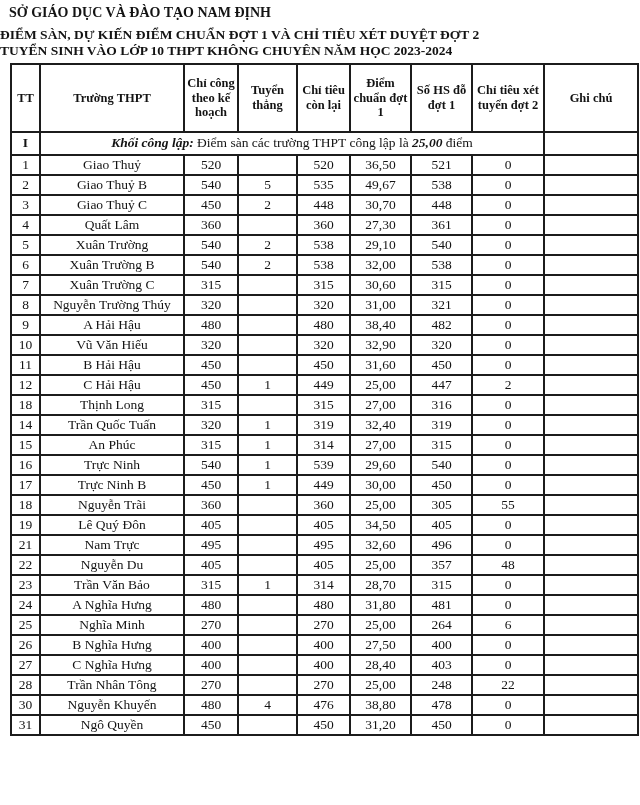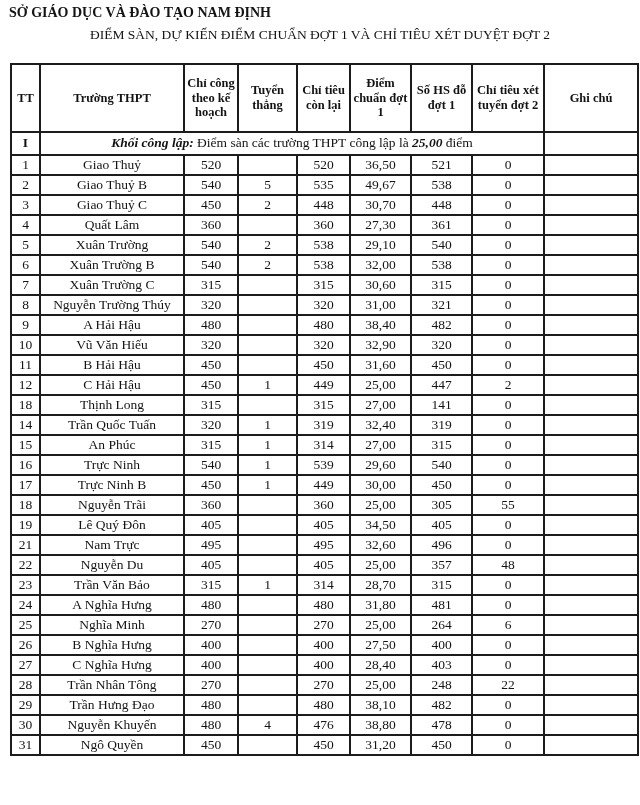--- a/index.html
+++ b/index.html
@@ -10,21 +10,21 @@
     font-family: "Liberation Serif", "DejaVu Serif", serif;
     overflow: hidden;
   }
   .page { position: relative; width: 584px; height: 805px; }
   .org-name {
     position: absolute; left: 9px; top: 5px;
     font-weight: bold; font-size: 14px; white-space: nowrap;
   }
   .doc-title {
     position: absolute; left: 0; top: 27px; width: 640px;
-    text-align: center; font-weight: normal; font-size: 13.5px; line-height: 1.18;
+    text-align: left; font-weight: bold; font-size: 13.5px; line-height: 1.18;
   }
   table.main {
     position: absolute; left: 10px; top: 63px;
     border-collapse: collapse; table-layout: fixed;
     width: 627px;
   }
   table.main th, table.main td {
     border: 2px solid #1c1c1c;
     overflow: hidden;
   }
@@ -47,20 +47,21 @@
 </style>
 </head>
 <body>
 
 <div class="page">
 
   <div class="org-name">SỞ GIÁO DỤC VÀ ĐÀO TẠO NAM ĐỊNH</div>
 
   <div class="doc-title">
     <div>ĐIỂM SÀN, DỰ KIẾN ĐIỂM CHUẨN ĐỢT 1 VÀ CHỈ TIÊU XÉT DUYỆT ĐỢT 2</div>
+    <div>TUYỂN SINH VÀO LỚP 10 THPT KHÔNG CHUYÊN NĂM HỌC 2023-2024</div>
   </div>
 
   <table class="main">
     <colgroup>
       <col style="width:29px">
       <col style="width:144px">
       <col style="width:54px">
       <col style="width:59px">
       <col style="width:53px">
       <col style="width:61px">
@@ -224,21 +225,21 @@
           <td>2</td>
           <td></td>
         </tr>
         <tr>
           <td>18</td>
           <td class="school-cell">Thịnh Long</td>
           <td>315</td>
           <td></td>
           <td>315</td>
           <td>27,00</td>
-          <td>141</td>
+          <td>316</td>
           <td>0</td>
           <td></td>
         </tr>
         <tr>
           <td>14</td>
           <td class="school-cell">Trần Quốc Tuấn</td>
           <td>320</td>
           <td>1</td>
           <td>319</td>
           <td>32,40</td>
@@ -380,31 +381,20 @@
         </tr>
         <tr>
           <td>28</td>
           <td class="school-cell">Trần Nhân Tông</td>
           <td>270</td>
           <td></td>
           <td>270</td>
           <td>25,00</td>
           <td>248</td>
           <td>22</td>
-          <td></td>
-        </tr>
-        <tr>
-          <td>29</td>
-          <td class="school-cell">Trần Hưng Đạo</td>
-          <td>480</td>
-          <td></td>
-          <td>480</td>
-          <td>38,10</td>
-          <td>482</td>
-          <td>0</td>
           <td></td>
         </tr>
         <tr>
           <td>30</td>
           <td class="school-cell">Nguyễn Khuyến</td>
           <td>480</td>
           <td>4</td>
           <td>476</td>
           <td>38,80</td>
           <td>478</td>

